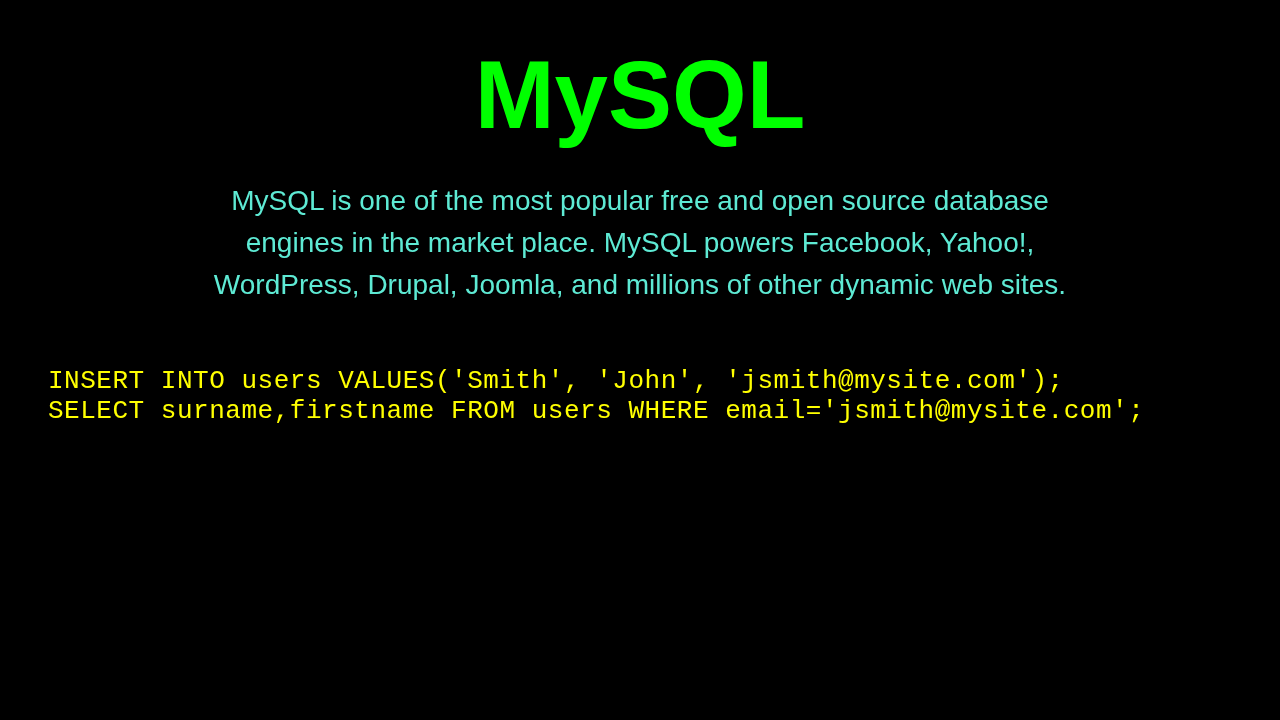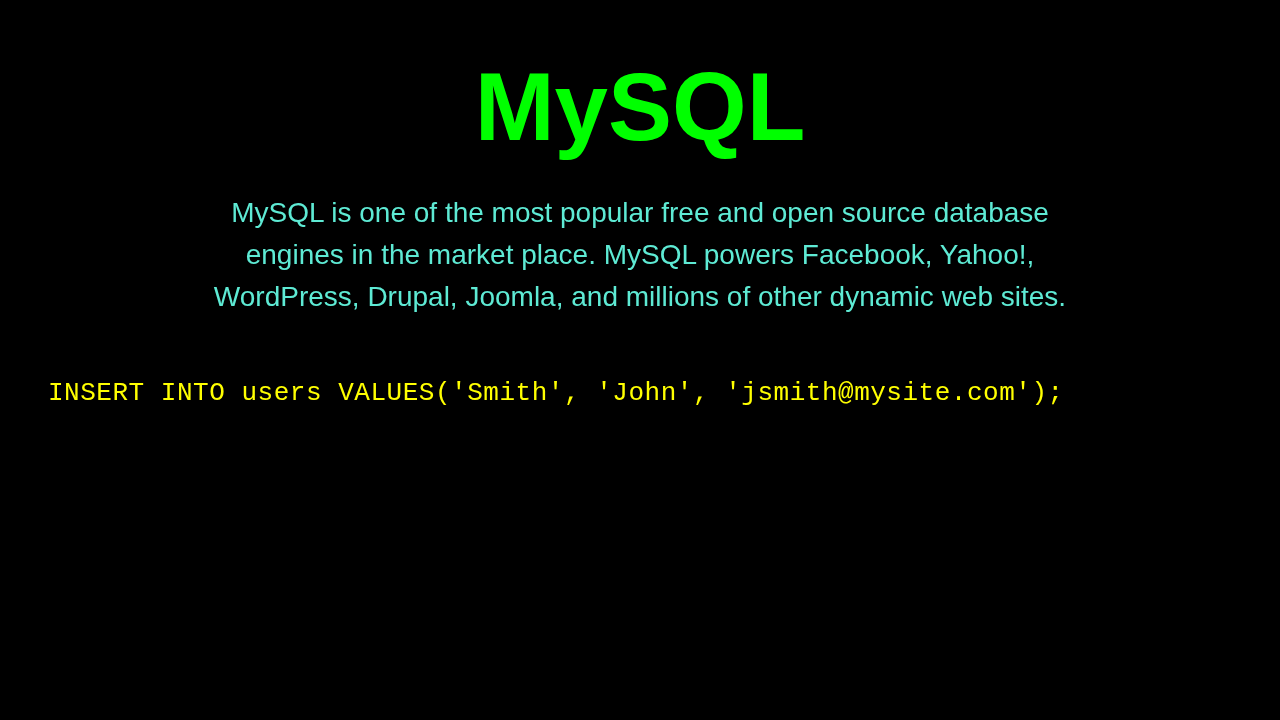--- a/index.html
+++ b/index.html
@@ -17,21 +17,21 @@
       align-items: center;
       justify-content: flex-start;
       overflow: hidden;
       font-family: Arial, sans-serif;
     }
 
     .title {
       color: #00ff00;
       font-size: 96px;
       font-weight: bold;
-      margin-top: 52px;
+      margin-top: 40px;
       margin-bottom: 30px;
       text-align: left;
       font-family: Arial, sans-serif;
     }
 
     .description {
       color: #5eead4;
       font-size: 28px;
       text-align: center;
       line-height: 1.5;
@@ -57,13 +57,14 @@
   </style>
 </head>
 <body>
 
 <h1 class="title">MySQL</h1>
 
 <p class="description">MySQL is one of the most popular free and open source database engines in the market place.  MySQL powers Facebook, Yahoo!, WordPress, Drupal, Joomla, and millions of other dynamic web sites.</p>
 
 <div class="code-block">
   <span class="code-line">INSERT INTO users VALUES('Smith', 'John', 'jsmith@mysite.com');</span>
+  <span class="code-line">SELECT surname,firstname FROM users WHERE email='jsmith@mysite.com';</span>
 </div>
 
 </body></html>

